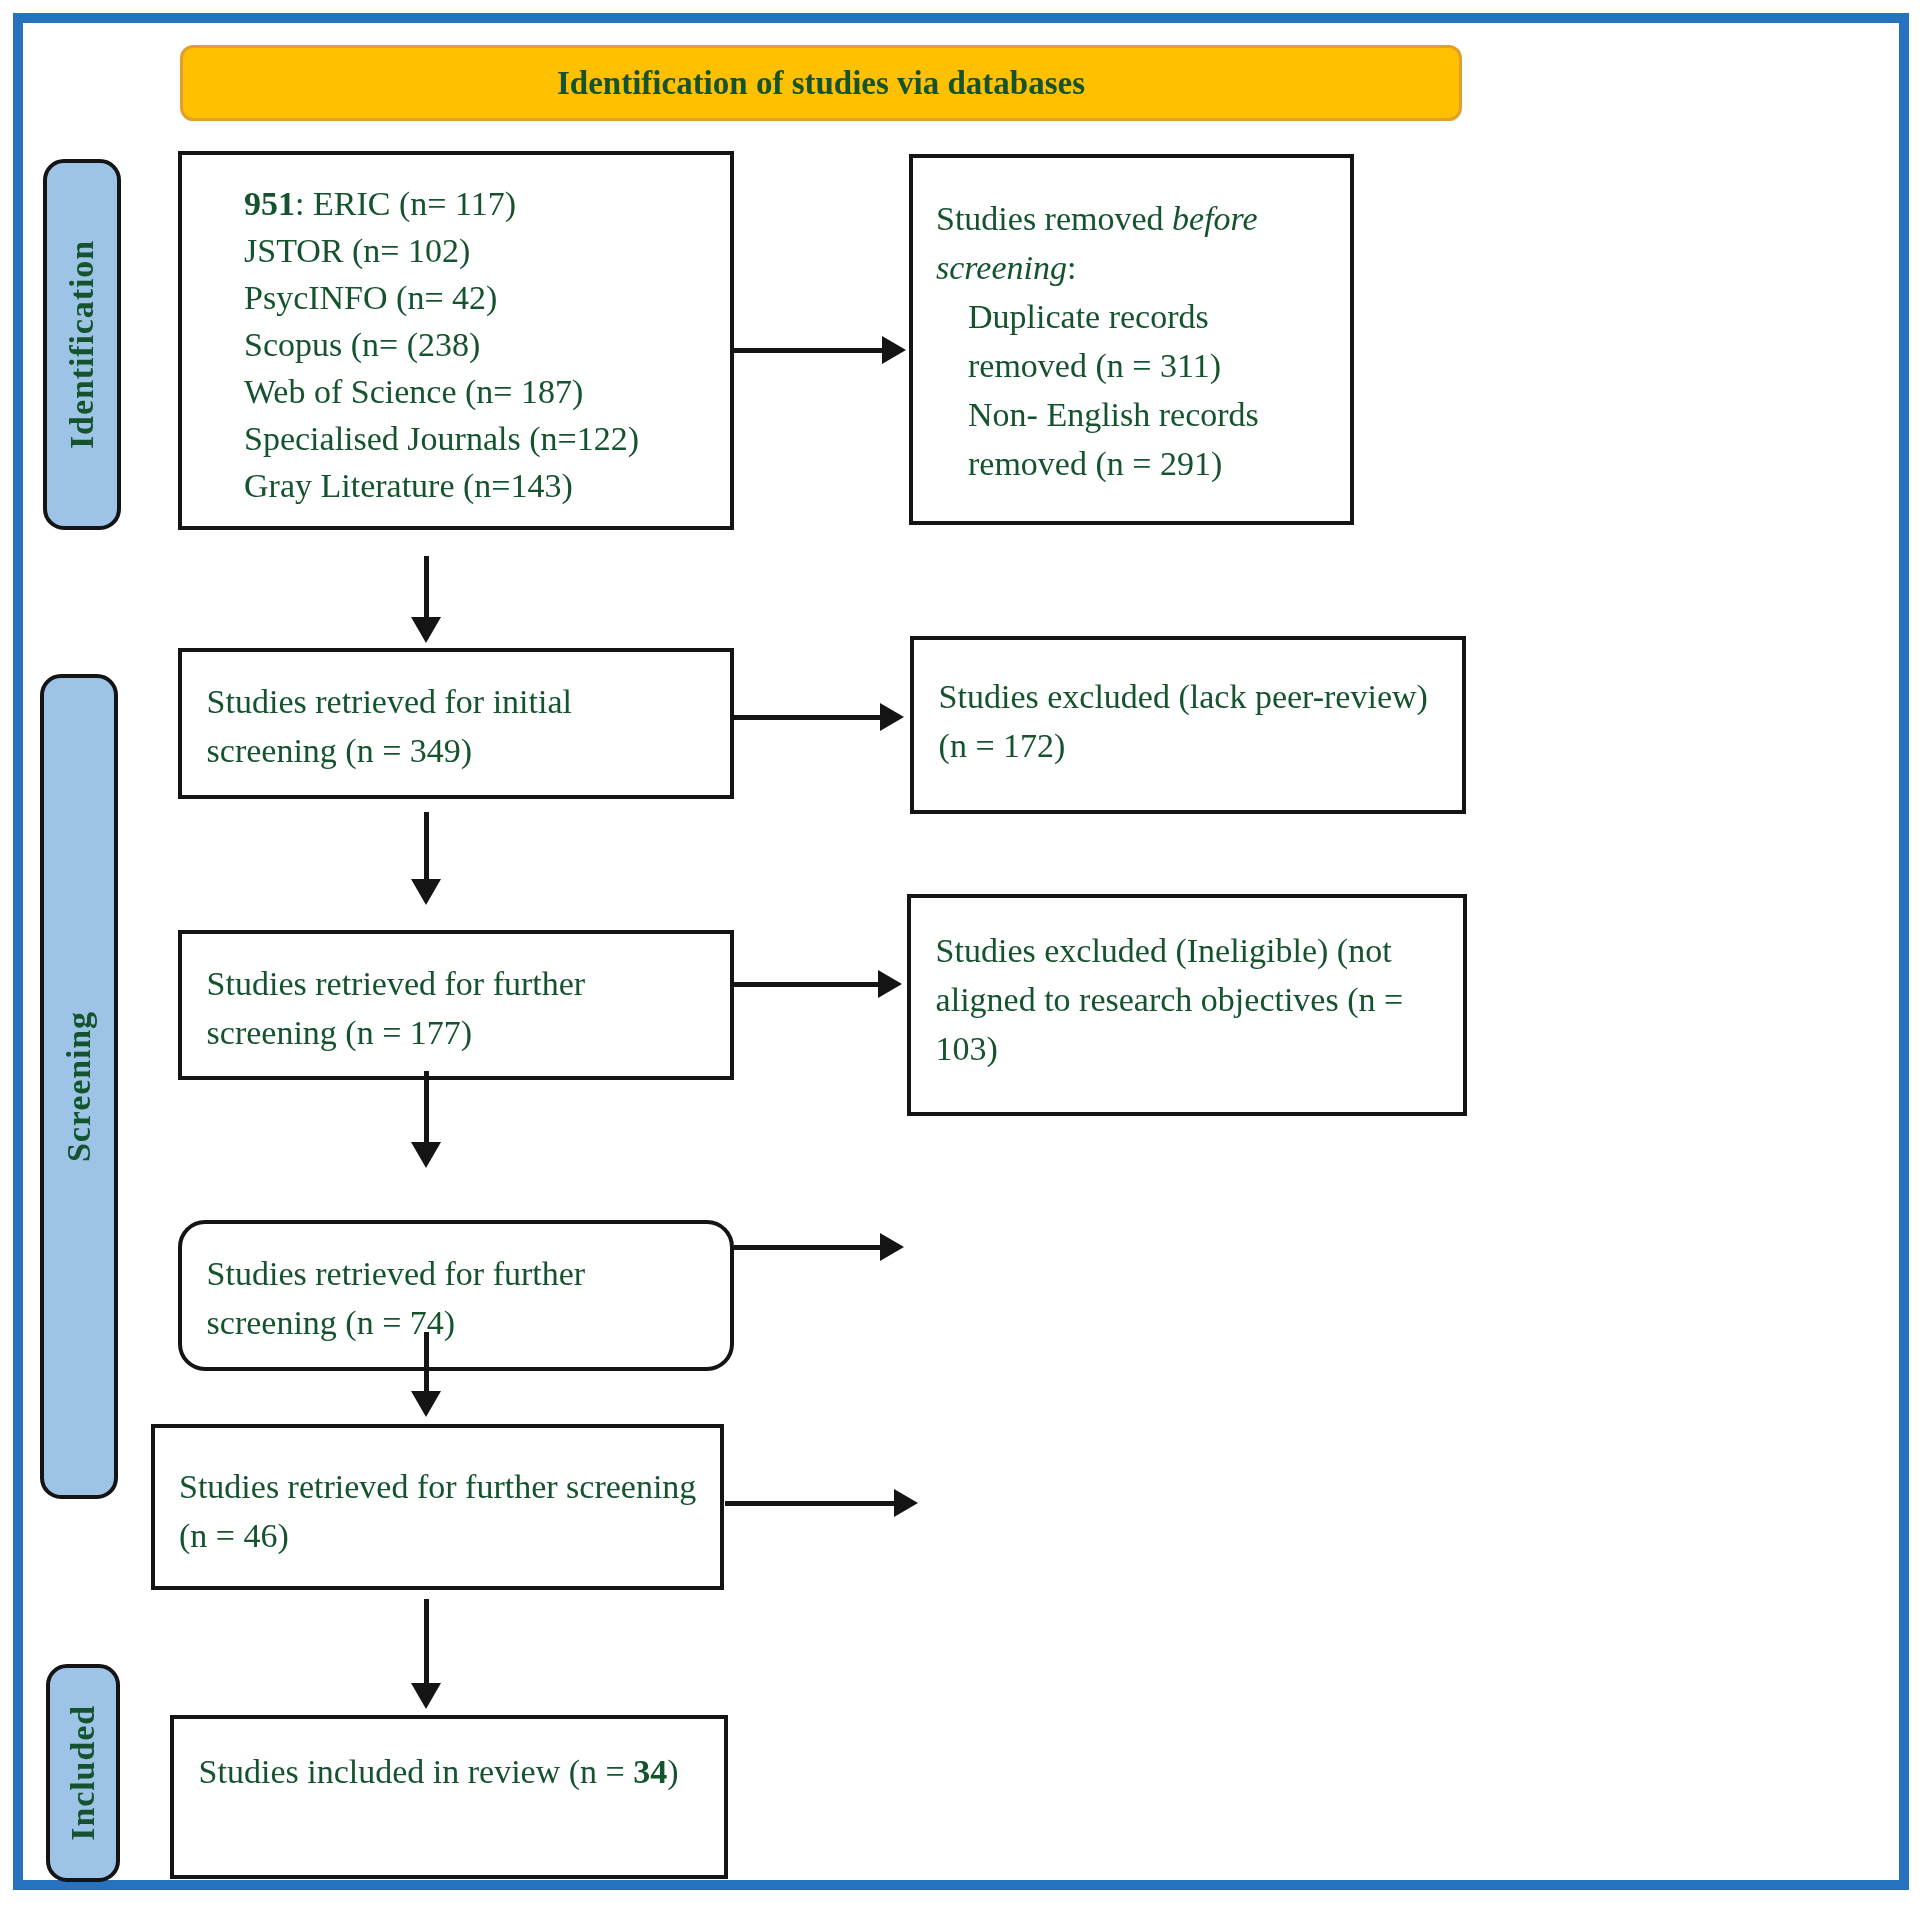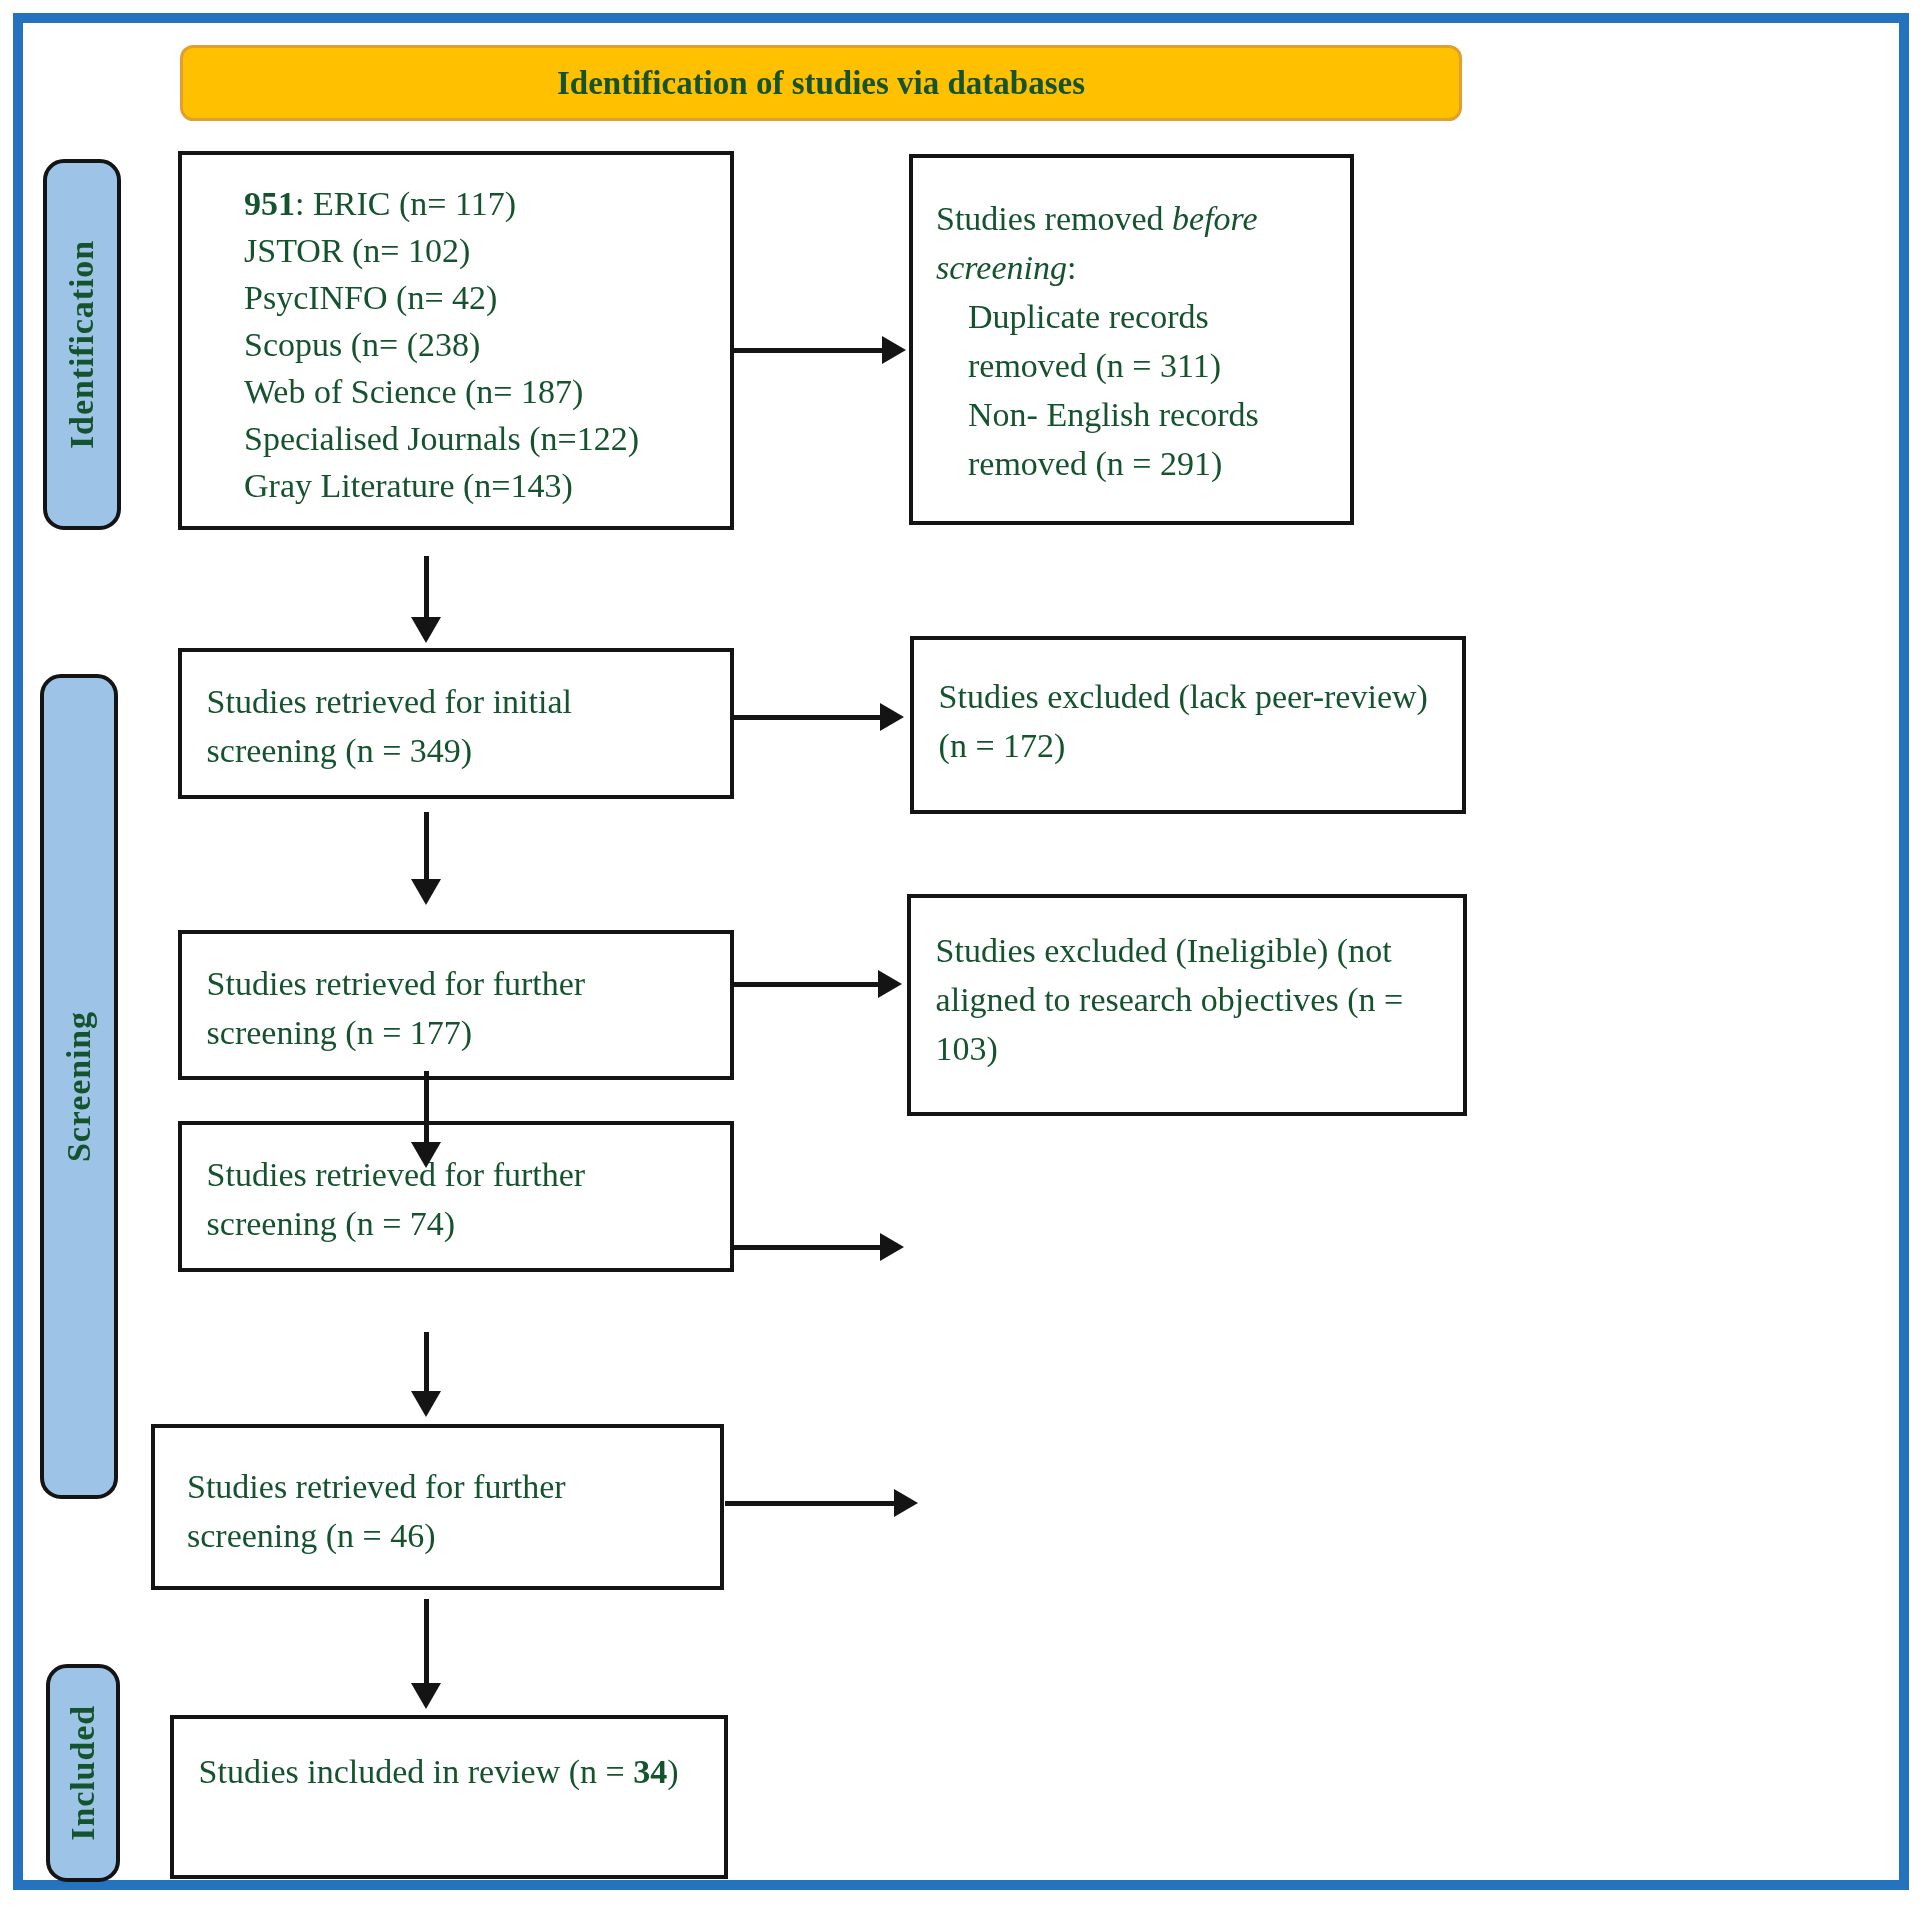--- a/index.html
+++ b/index.html
@@ -30,22 +30,22 @@
   #stage-screening      { left:40px;  top:674px;  width:78px; height:825px; }
   #stage-included       { left:46px;  top:1664px; width:74px; height:218px; }
 
   .box {
     position:absolute; background:#ffffff; border:4.7px solid #141414;
     box-sizing:border-box; font-size:34px; line-height:49px;
   }
   .b-databases   { left:178px; top:151px;  width:556px;  height:379px; padding:24.6px 19px 0 62px; line-height:47px; }
   .b-retrieved1  { left:178px; top:648px;  width:556px;  height:151px; padding:24.6px 23px 0 24.6px; }
   .b-retrieved2  { left:178px; top:930px;  width:556px;  height:150px; padding:24.6px 23px 0 24.6px; }
-  .b-retrieved3  { left:178px; top:1121px; width:556px;  height:151px; padding:24.6px 23px 0 24.6px; }
-  .b-retrieved4  { left:151px; top:1424px; width:573px;  height:166px; padding:34px 23px 0 32px; }
+  .b-retrieved3  { left:178px; top:1220px; width:556px;  height:151px; padding:24.6px 23px 0 24.6px;border-radius:27px; }
+  .b-retrieved4  { left:151px; top:1424px; width:573px;  height:166px; padding:34px 23px 0 24px; }
   .b-included    { left:170px; top:1715px; width:558px;  height:164px; padding:28px 23px 0 24.6px; }
   .b-removed     { left:909px; top:154px;  width:445px;  height:371px; padding:36px 19px 0 23px; }
   .b-excl-peer   { left:910px; top:636px;  width:556px;  height:178px; padding:32px 19px 0 24.6px; }
   .b-excl-inel   { left:907px; top:894px;  width:560px;  height:222px; padding:28px 19px 0 24.6px; }
   .b-excl-full   { left:910px; top:1169px; width:555px;  height:166px; padding:30px 19px 0 24.6px; }
   .b-excl-meth   { left:923px; top:1405px; width:984px; height:194px; padding:49px 132px 0 26.5px; }
 
   .b-removed .title { max-width:445px; }
   .b-removed .indent { margin-left:32px; max-width:350px; }
   .bold { font-weight:bold; }

